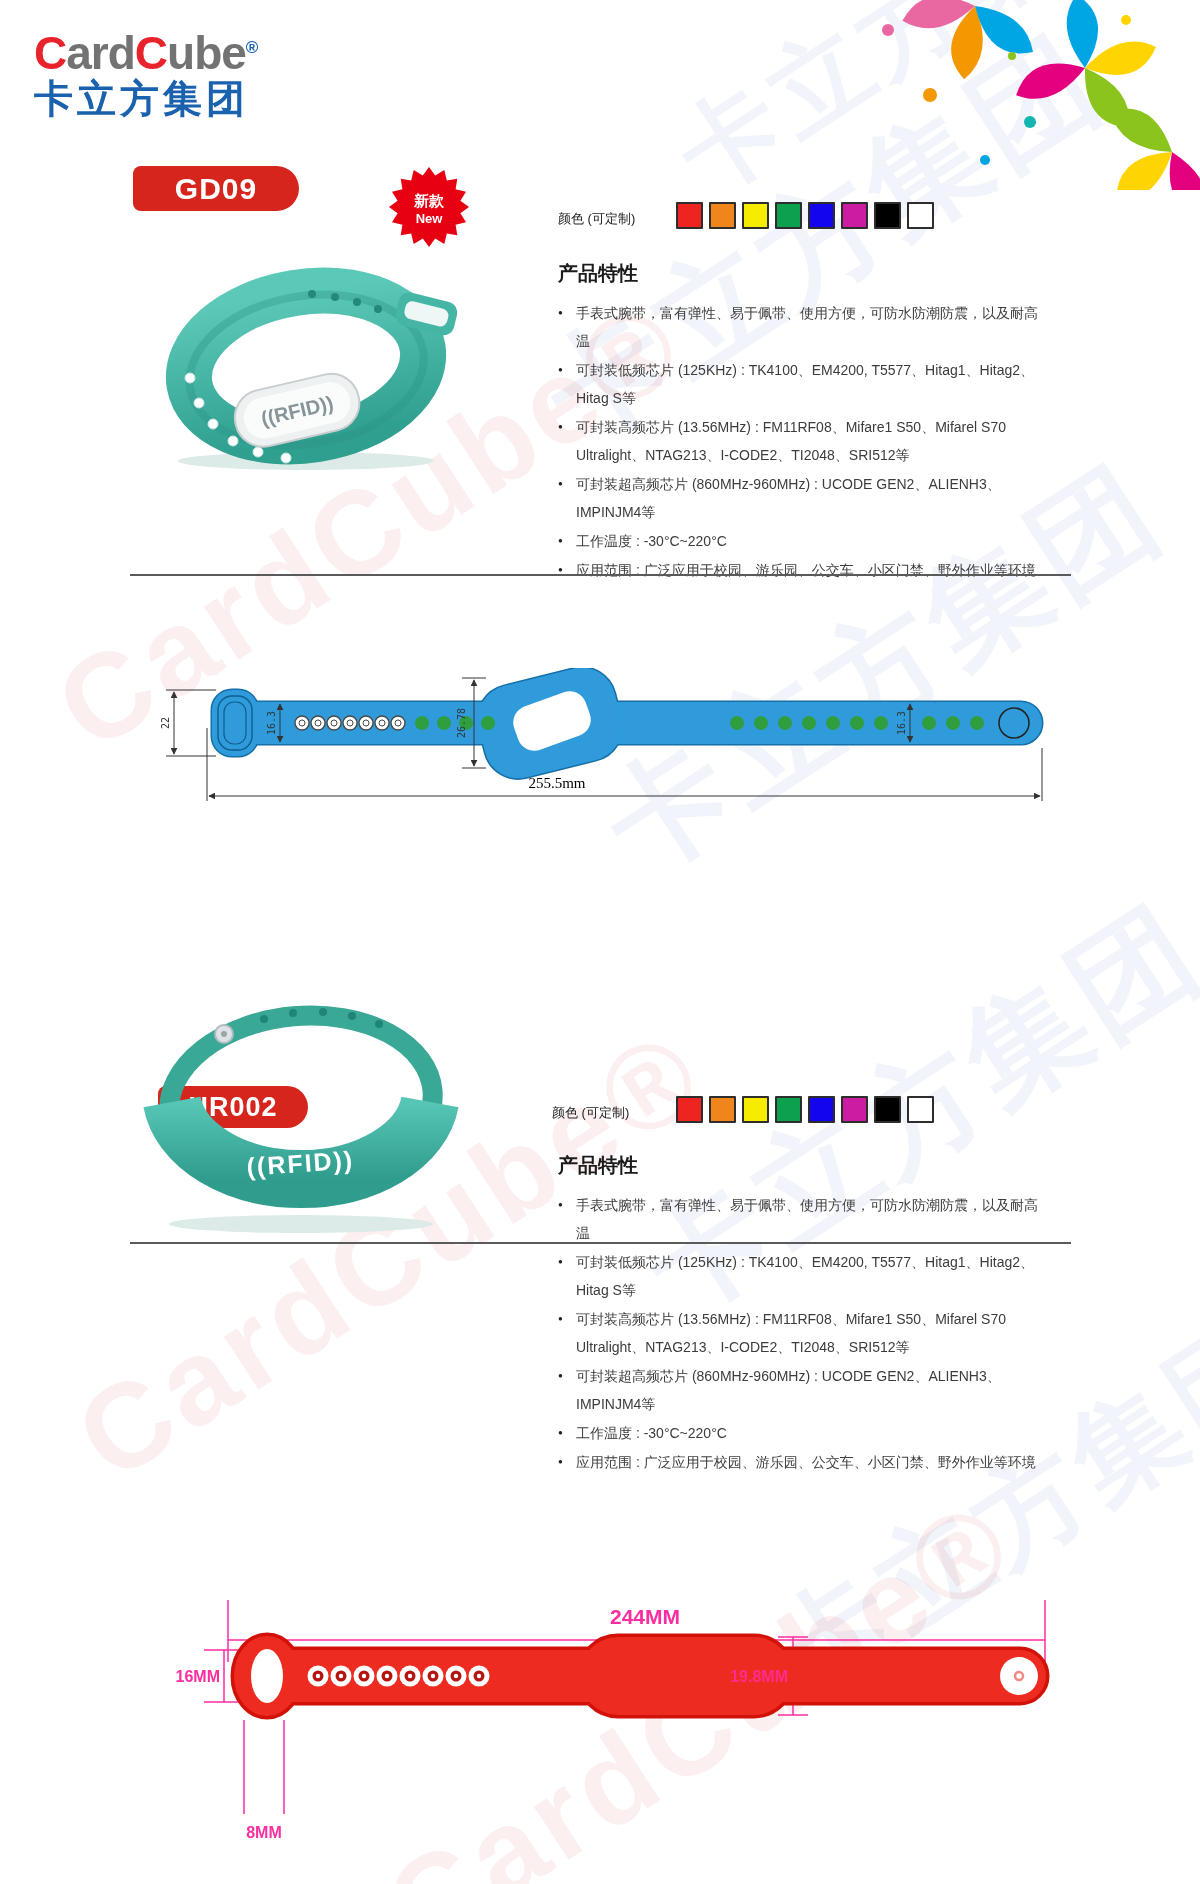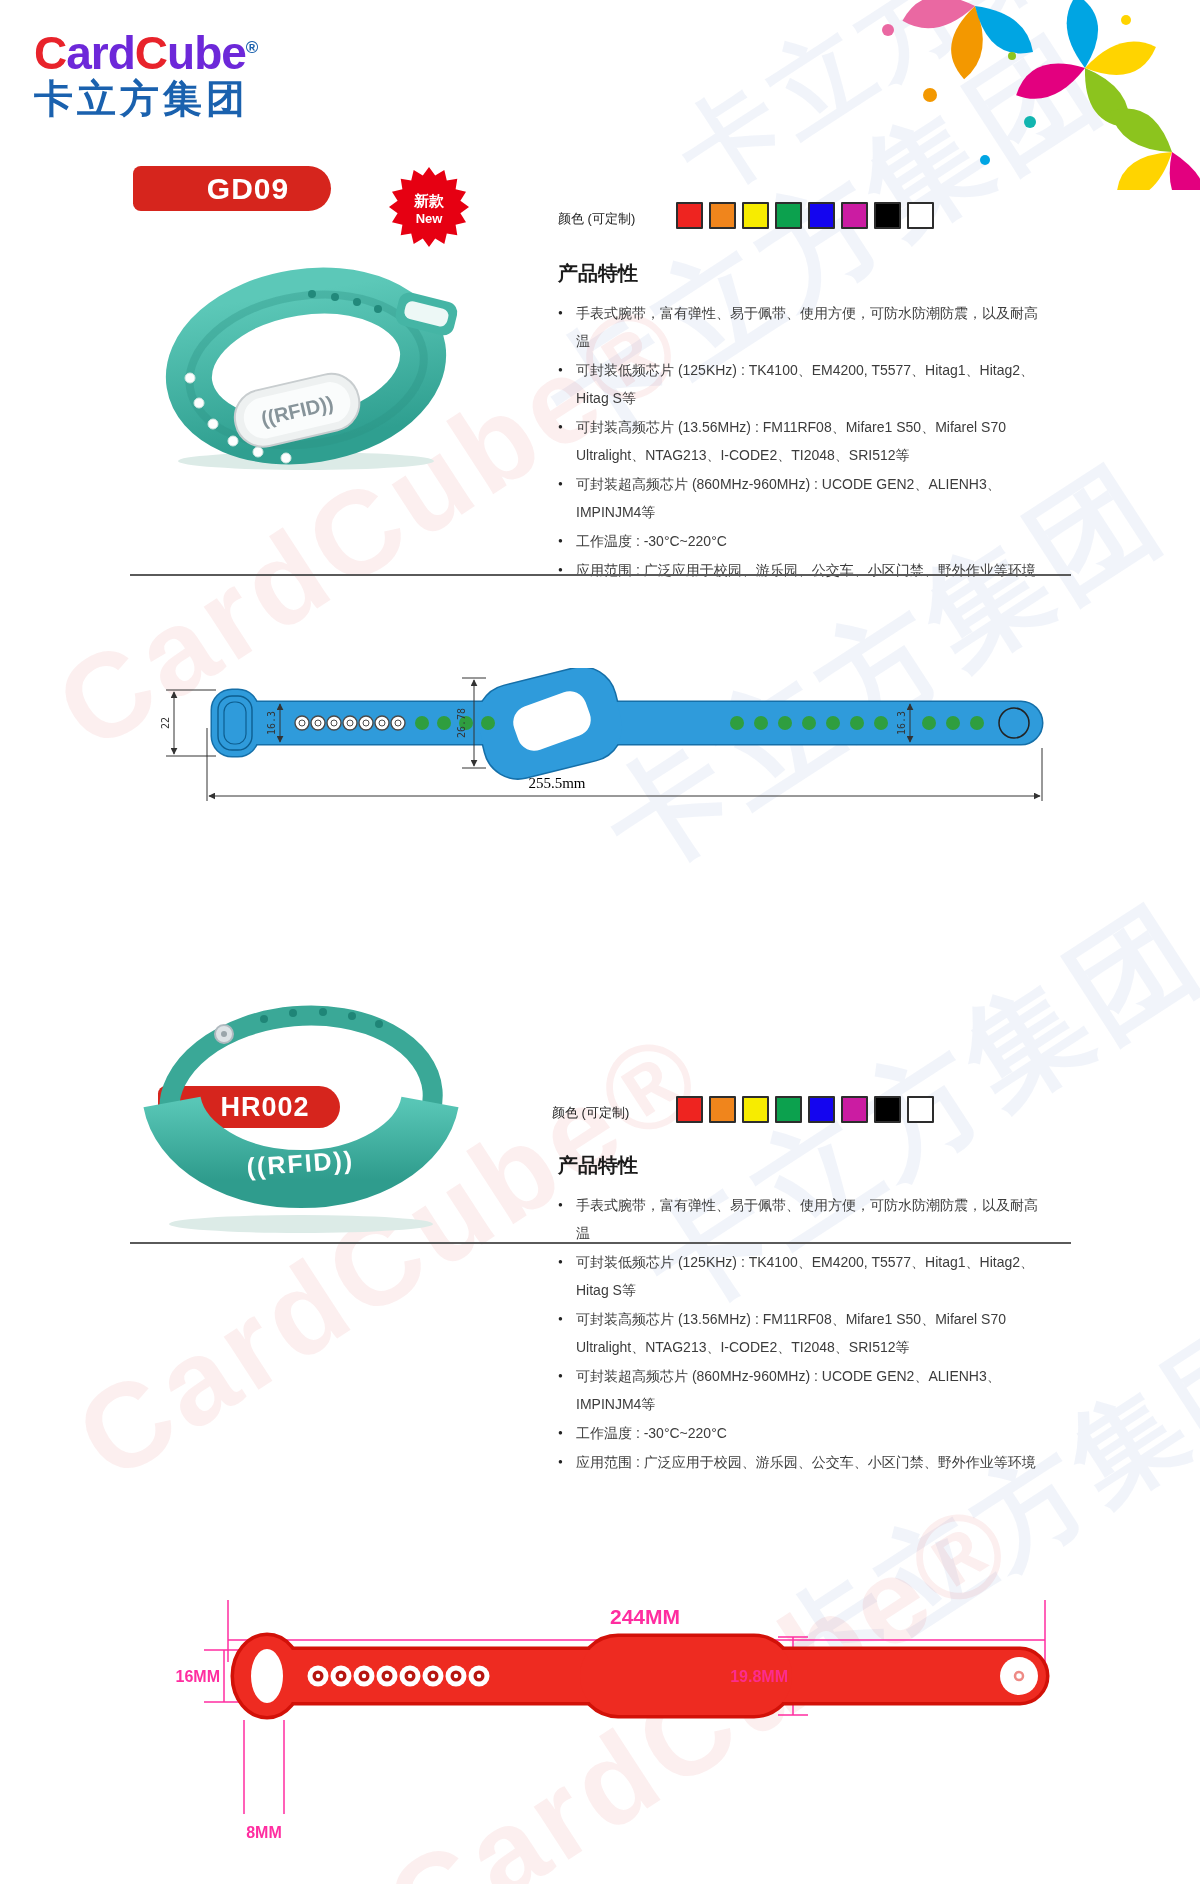--- a/index.html
+++ b/index.html
@@ -8,26 +8,26 @@
   .abs{position:absolute;}
   
   .wm{position:absolute;font-weight:bold;white-space:nowrap;z-index:0;
       transform:rotate(-33deg);transform-origin:left center;letter-spacing:6px;}
   .wm-red{color:rgba(214,45,45,0.075);}
   .wm-blue{color:rgba(120,152,205,0.10);}
   .content{position:absolute;inset:0;z-index:1;}
   
   .logo{position:absolute;left:34px;top:24px;}
   .logo-line1{font-size:46px;font-weight:bold;letter-spacing:-1px;line-height:48px;}
-  .lg-red{color:#e8232b;} .lg-blue{color:#6d28d9;}
+  .lg-red{color:#e8232b;} .lg-blue{color:#737373;}
   .lg-reg{font-size:17px;color:#1a61ae;vertical-align:super;font-weight:bold;}
   .logo-cn{font-size:39px;font-weight:bold;color:#1a61ae;letter-spacing:4px;line-height:44px;}
   
   .model-badge{position:absolute;background:#d6251d;color:#fff;font-weight:bold;
-      display:flex;align-items:center;justify-content:center;letter-spacing:1px;padding-left:32px;}
+      display:flex;align-items:center;justify-content:center;letter-spacing:1px;}
   .badge-gd09{left:133px;top:166px;width:166px;height:45px;font-size:30px;border-radius:8px 23px 23px 8px;}
   .badge-hr002{left:158px;top:1086px;width:150px;height:42px;font-size:27px;border-radius:8px 22px 22px 8px;}
   .star-wrap{position:absolute;left:387px;top:165px;width:84px;height:84px;text-align:center;}
   
   .color-label{position:absolute;font-size:13px;color:#1c1c1c;}
   .swatches{position:absolute;display:flex;gap:6px;}
   .swatch{width:27px;height:27px;border:2px solid #2d2d2d;border-radius:1px;box-sizing:border-box;}
   
   .features{position:absolute;width:492px;}
   .features h3{margin:0 0 12px 0;font-size:20px;font-weight:bold;color:#1b1b1b;}

